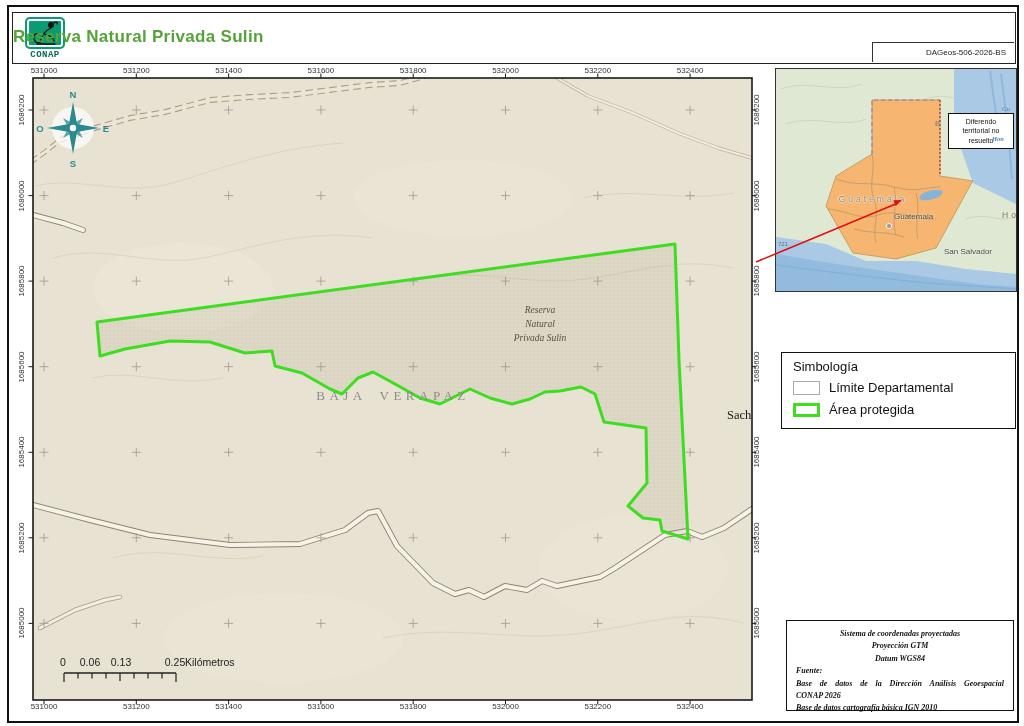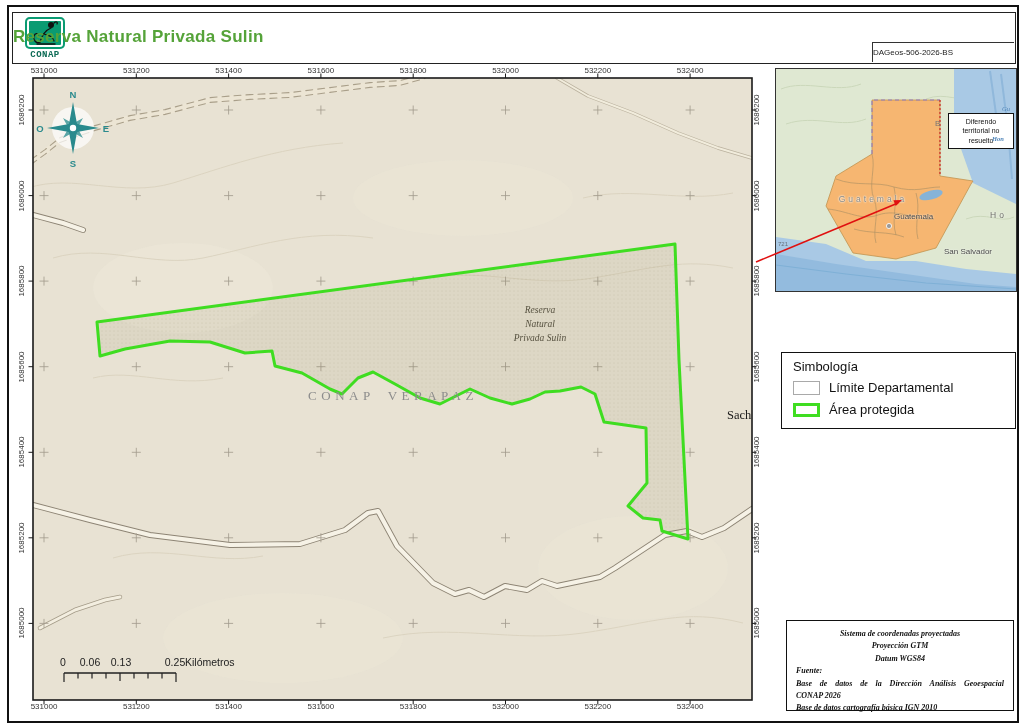--- a/index.html
+++ b/index.html
@@ -5,41 +5,41 @@
   html,body{margin:0;padding:0;background:#fff;font-family:"Liberation Sans",sans-serif;}
   #page{position:relative;width:1024px;height:726px;background:#ffffff;overflow:hidden;}
   .abs{position:absolute;}
   #outer-border{left:7px;top:5px;width:1008px;height:714px;border:2px solid #111;}
   
   #header-box{left:12px;top:12px;width:1002px;height:50px;border:1px solid #222;background:#fff;}
   #logo-wrap{left:8px;top:3px;width:48px;height:46px;text-align:center;}
   #logo-square{left:4px;top:1px;width:40px;height:32px;background:#0a9b72;border-radius:5px;box-shadow:inset 0 0 0 2px #0a9b72, inset 0 0 0 4px #ffffff;}
   #logo-text{left:0;top:34px;width:48px;font-size:9px;font-weight:bold;color:#0c6b55;letter-spacing:.5px;font-family:Liberation Mono, monospace;}
   #header-title{left:0;top:14px;width:1002px;font-size:17px;font-weight:600;letter-spacing:.3px;}
-  #code-box{left:859px;top:29px;width:142px;height:20px;border-top:1px solid #333;border-left:1px solid #333;text-align:left;font-size:8px;color:#222;line-height:20px;padding-right:17px;box-sizing:border-box;}
+  #code-box{left:859px;top:29px;width:142px;height:20px;border-top:1px solid #333;border-left:1px solid #333;text-align:right;font-size:8px;color:#222;line-height:20px;padding-right:8px;box-sizing:border-box;}
   
   #map-svg{left:28px;top:73px;}
   .tick-x{position:absolute;width:60px;margin-left:-30px;text-align:center;font-size:8px;color:#333;}
   .tick-y{position:absolute;width:60px;height:10px;margin-left:-30px;margin-top:-5px;text-align:center;font-size:8px;color:#333;transform:rotate(-90deg);}
   #map-overlay{left:33px;top:78px;width:719px;height:622px;overflow:hidden;}
   #reserve-label{left:507px;top:247px;transform:translate(-50%,-50%);text-align:center;font-family:"Liberation Serif",serif;font-style:italic;font-size:9.5px;color:#55503f;line-height:1.45;white-space:nowrap;}
   #department-label{left:360px;top:318px;transform:translate(-50%,-50%);font-family:"Liberation Serif",serif;font-size:13px;letter-spacing:4.5px;word-spacing:6px;color:#8c8c8c;white-space:nowrap;}
   #place-label{left:694px;top:330px;width:40px;overflow:hidden;font-family:"Liberation Serif",serif;font-size:12.5px;color:#1a1a1a;white-space:nowrap;}
   
   #scalebar{left:30px;top:578px;width:220px;height:34px;}
   .sb-label{position:absolute;top:0;font-size:10.5px;color:#222;transform:translateX(-50%);white-space:nowrap;}
   .sb-unit{position:absolute;top:0;left:122px;font-size:10.5px;color:#222;white-space:nowrap;}
   #sb-ticks{position:absolute;left:0;top:16px;}
   
   #inset-box{left:775px;top:68px;width:240px;height:222px;border:1.5px solid #333;background:#dfe8d2;overflow:hidden;}
   #inset-note{left:172px;top:44px;width:64px;height:34px;background:#fff;border:1px solid #111;font-size:7px;line-height:1.3;text-align:center;color:#111;display:flex;flex-direction:column;justify-content:center;}
   #inset-country-label{left:97px;top:130px;transform:translate(-50%,-50%);font-size:8.5px;letter-spacing:3px;color:#8a8a85;text-shadow:0 0 2px #fff,0 0 2px #fff;white-space:nowrap;}
   #inset-capital-label{left:118px;top:143px;font-size:8px;color:#4a4a4a;text-shadow:0 0 2px #fff;white-space:nowrap;}
   #inset-city2-label{left:168px;top:178px;font-size:8px;color:#4a4a4a;text-shadow:0 0 2px #fff;white-space:nowrap;}
-  #inset-neighbor-label{left:214px;top:141px;font-size:8.5px;letter-spacing:3px;color:#6f6f6a;text-shadow:0 0 2px #fff;}
+  #inset-neighbor-label{left:226px;top:141px;font-size:8.5px;letter-spacing:3px;color:#6f6f6a;text-shadow:0 0 2px #fff;}
   #inset-belize-label{left:159px;top:50px;font-size:8px;color:#777;}
   .water-frag{position:absolute;font-family:"Liberation Serif",serif;font-style:italic;color:#4f84b8;font-size:6.5px;}
   #road-frag{left:2px;top:172px;font-size:6px;color:#66707a;}
   #legend-box{left:781px;top:352px;width:233px;height:75px;border:1.5px solid #111;background:#fff;text-align:right;}
   #legend-title{left:11px;top:6px;font-size:13px;color:#111;}
   .legend-item{position:absolute;left:11px;height:16px;}
   .legend-swatch{position:absolute;left:0;top:1px;width:27px;height:14px;background:#fff;box-sizing:border-box;}
   .sw-dept{border:1px solid #a9a9a9;}
   .sw-prot{border:3px solid #3fdd21;}
   .legend-label{position:absolute;left:36px;top:0;font-size:13px;color:#111;white-space:nowrap;}
@@ -154,21 +154,21 @@
   <div id="xticks-bottom"></div>
   <div id="yticks-left"></div>
   <div id="yticks-right"></div>
 
   <div class="abs" id="map-overlay">
     <div class="abs" id="reserve-label">
       <div>Reserva</div>
       <div>Natural</div>
       <div>Privada Sulin</div>
     </div>
-    <div class="abs" id="department-label">CONAP VERAPAZ</div>
+    <div class="abs" id="department-label">BAJA VERAPAZ</div>
     <div class="abs" id="place-label">Sach</div>
 
     <div class="abs" id="scalebar">
       <span class="sb-label" style="left:0;">0</span>
       <span class="sb-label" style="left:27px;">0.06</span>
       <span class="sb-label" style="left:58px;">0.13</span>
       <span class="sb-label" style="left:112px;">0.25</span>
       <span class="sb-unit">Kilómetros</span>
       <svg id="sb-ticks" width="116" height="12" viewBox="0 0 116 12">
         <path d="M1,1 H113" stroke="#222" stroke-width="1.4" fill="none"></path>

